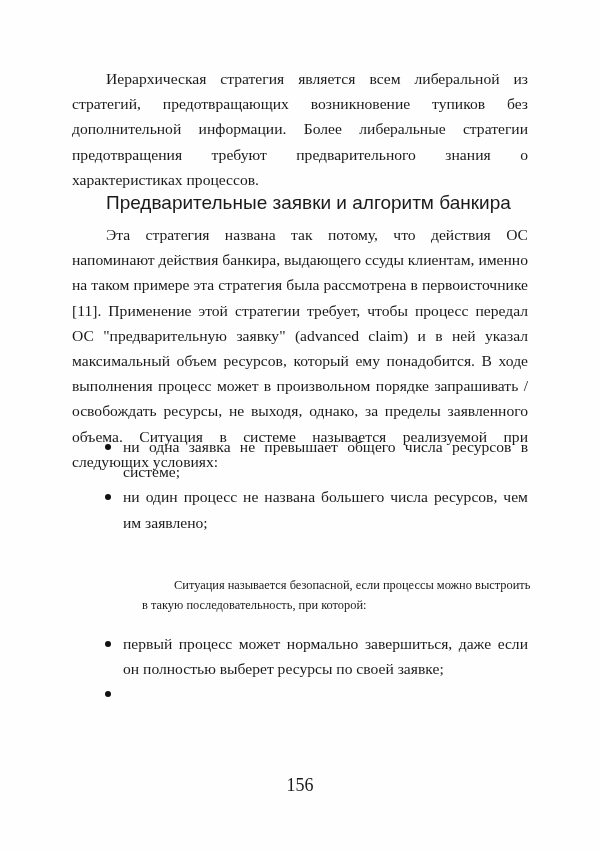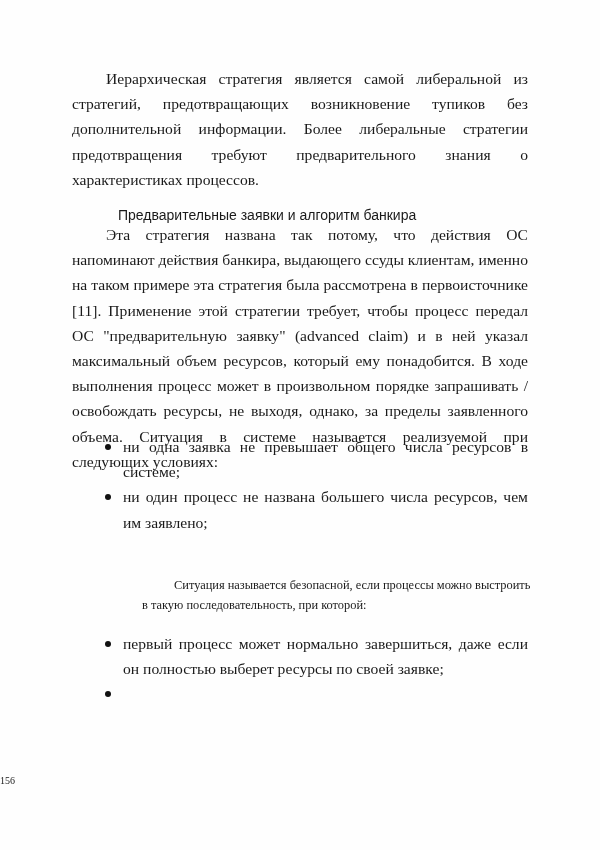--- a/index.html
+++ b/index.html
@@ -3,42 +3,42 @@
 <meta charset="utf-8">
 <style>
   html, body { margin: 0; padding: 0; background: #ffffff; }
   body { width: 600px; height: 850px; position: relative; overflow: hidden;
          font-family: "Liberation Serif", "DejaVu Serif", serif; color: #1a1a1a; }
   .page { position: absolute; left: 0; top: 0; width: 600px; height: 850px; background: #fefefe; }
   .text { position: absolute; left: 72px; width: 456px; font-size: 15.6px; line-height: 25.2px;
           text-align: justify; }
   .para { margin: 0; text-indent: 34px; }
   .p1 { position: absolute; top: 66px; left: 72px; width: 456px; }
-  .heading { position: absolute; top: 192px; left: 106px; margin: 12px;
+  .heading { position: absolute; top: 192px; left: 106px; margin: 0;
              font-family: "Liberation Sans", "DejaVu Sans", sans-serif; font-weight: normal;
-             font-size: 14px; line-height: 22px; color: #1a1a1a; }
+             font-size: 19px; line-height: 22px; color: #1a1a1a; }
   .p2 { position: absolute; top: 222px; left: 72px; width: 456px; }
   ul.bullets { list-style: none; margin: 0; padding: 0; position: absolute; left: 72px; width: 456px; }
   ul.bullets li { position: relative; padding-left: 51px; text-align: justify; }
   ul.bullets li .dot { position: absolute; left: 33px; top: 10px; width: 6px; height: 6px;
                        border-radius: 50%; background: #111; }
   .list1 { top: 434px; }
   .small { position: absolute; top: 561px; left: 128px; width: 392px; margin: 14px;
            font-size: 12.4px; line-height: 20px; text-indent: 32px; text-align: left; }
   .list2 { top: 631px; }
-  .page-number { position: absolute; top: 775px; left: 0; width: 600px; 
-                 font-size: 10px; }
+  .page-number { position: absolute; top: 775px; left: 0; width: 600px; text-align: center;
+                 font-size: 18px; }
 </style>
 </head>
 <body>
 
 <div class="page">
 
   <div class="text p1">
-    <p class="para">Иерархическая стратегия является самой либеральной из стратегий, предотвращающих возникновение тупиков без дополнительной информации. Более либеральные стратегии предотвращения требуют предварительного знания о характеристиках процессов.</p>
+    <p class="para">Иерархическая стратегия является всем либеральной из стратегий, предотвращающих возникновение тупиков без дополнительной информации. Более либеральные стратегии предотвращения требуют предварительного знания о характеристиках процессов.</p>
   </div>
 
   <h3 class="heading">Предварительные заявки и алгоритм банкира</h3>
 
   <div class="text p2">
     <p class="para">Эта стратегия названа так потому, что действия ОС напоминают действия банкира, выдающего ссуды клиентам, именно на таком примере эта стратегия была рассмотрена в первоисточнике [11]. Применение этой стратегии требует, чтобы процесс передал ОС "предварительную заявку" (advanced claim) и в ней указал максимальный объем ресурсов, который ему понадобится. В ходе выполнения процесс может в произвольном порядке запрашивать / освобождать ресурсы, не выходя, однако, за пределы заявленного объема. Ситуация в системе называется реализуемой при следующих условиях:</p>
   </div>
 
   <ul class="text bullets list1">
     <li>

